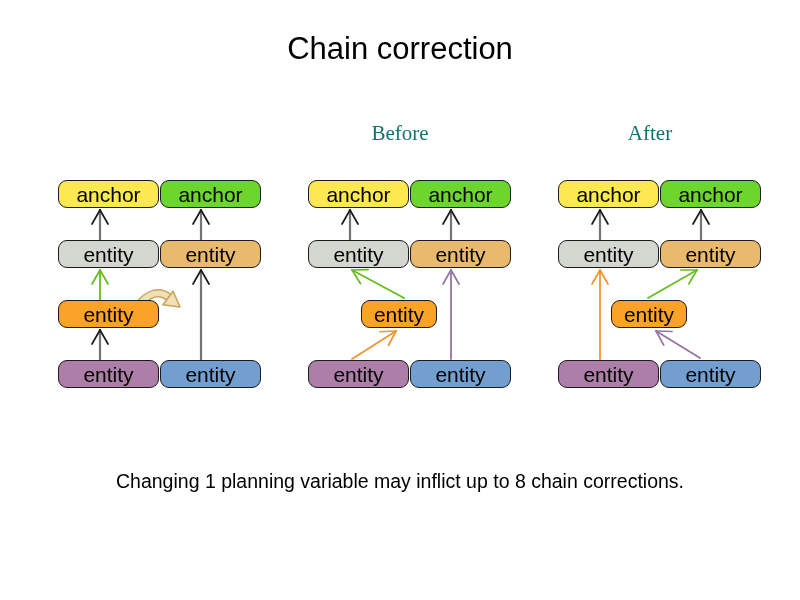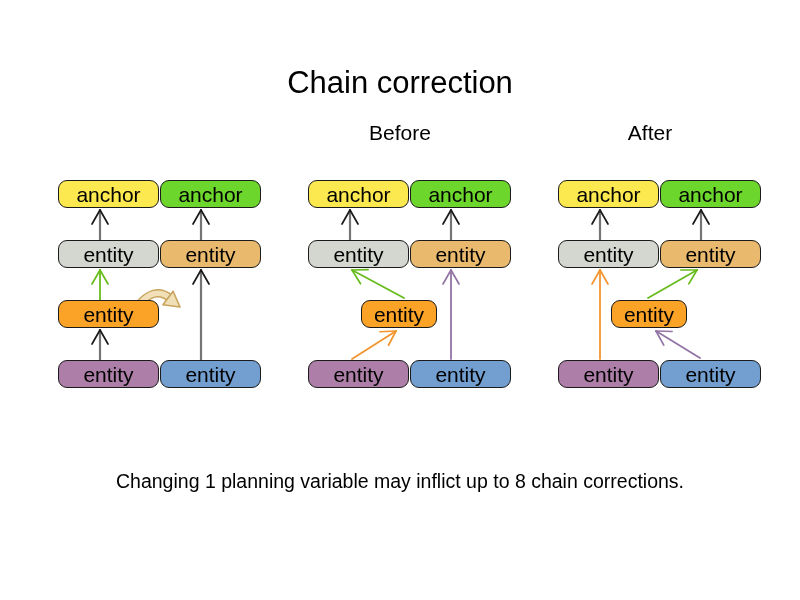--- a/index.html
+++ b/index.html
@@ -1,20 +1,20 @@
 <!DOCTYPE html>
 <html style="--box-border: #1B1B1B;"><head>
 <meta charset="utf-8">
 <style>
   html,body{margin:0;padding:0;}
   body{font-family:"Liberation Sans",sans-serif;background:#ffffff;}
   .stage{position:relative;width:800px;height:600px;background:#ffffff;overflow:hidden;}
   .title{position:absolute;left:0;top:31px;width:800px;text-align:center;
-         font-size:31px;color:#000;letter-spacing:0px;margin-top:34px;}
-  .group-label{position:absolute;width:200px;text-align:center;font-size:21px;color:#000000;top:121px;}
+         font-size:31px;color:#000;letter-spacing:0px;}
+  .group-label{position:absolute;width:200px;text-align:center;font-size:21px;color:#0f766e;top:121px;font-family:Liberation Serif, serif;}
   .label-before{left:300px;}
   .label-after{left:550px;}
   .caption{position:absolute;left:0;top:470px;width:800px;text-align:center;font-size:19.5px;color:#000;}
   #arrows{position:absolute;left:0;top:0;}
   .box{position:absolute;width:101px;height:28px;box-sizing:border-box;
        border:1.5px solid var(--box-border,#1b1b1b);border-radius:9px;
        display:flex;align-items:center;justify-content:center;
        font-size:21px;color:#000;line-height:1;}
   .box.mid{width:76px;}
 </style>

